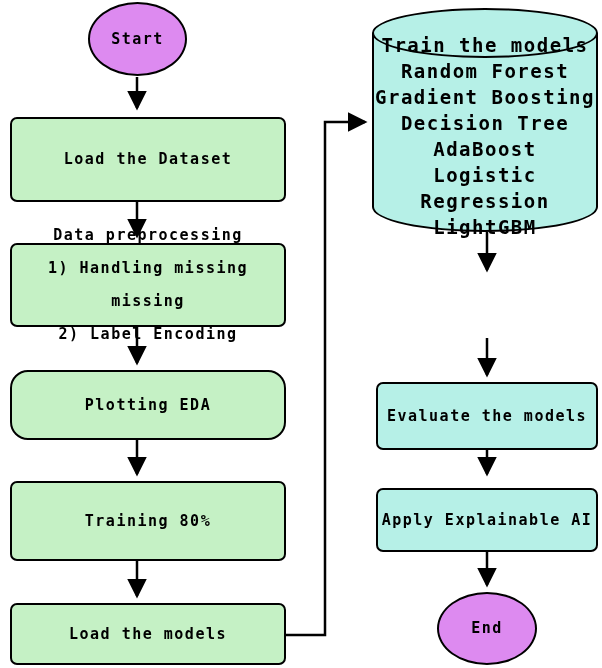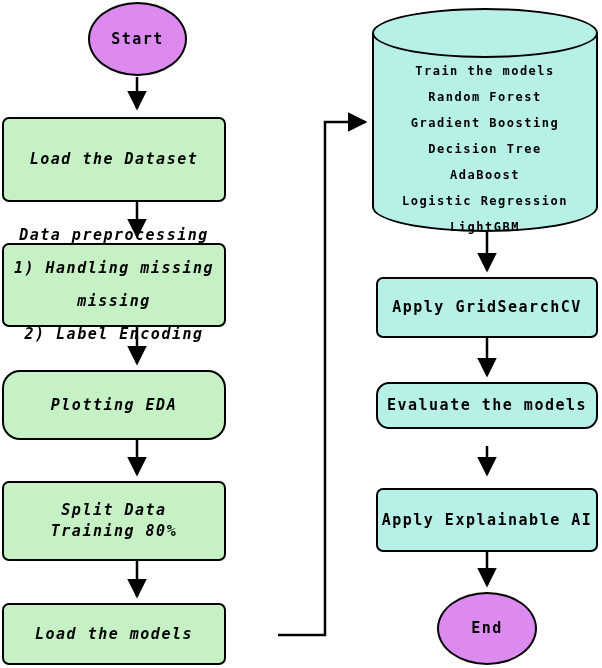--- a/index.html
+++ b/index.html
@@ -22,21 +22,21 @@
     text-align:right;
     font-size:15px;
     letter-spacing:1.5px;
     line-height:21px;
     z-index:2;
   }
   .rect{
     border:2.5px solid #000;
     border-radius:7px;
   }
-  .rect.left{ background:var(--process_left,#C5F1C5); left:2px; width:224px;font-style:italic; }
+  .rect.left{ background:var(--process_left,#C5F1C5); left:10px; width:276px; }
   .rect.right{ background:var(--process_right,#B6F0E7); left:376px; width:222px; }
   .terminal{
     background:var(--terminal,#DD8AF0);
     border:2.5px solid #000;
     border-radius:50%;
     z-index:2;
   }
   
   .cyl{ position:absolute; left:372px; top:8px; width:226px; height:224px; z-index:2; }
   .cyl > div{ box-sizing:border-box; }
@@ -56,21 +56,21 @@
     position:absolute; top:0; left:0; width:226px; height:50px;
     background:var(--process_right,#B6F0E7);
     border:2.5px solid #000; border-radius:50%;
     z-index:3;
   }
   .cyl-text{
     position:absolute; top:50px; left:0; width:226px; height:182px;
     z-index:4;
     display:flex; flex-direction:column; align-items:center; justify-content:flex-end;
     text-align:center;
-    font-size:12px; letter-spacing:1.5px; line-height:26px;
+    font-size:19px; letter-spacing:1.5px; line-height:26px;
   }
   #edges{ position:absolute; left:0; top:0; z-index:1; pointer-events:none; }
 </style>
 </head>
 <body>
 
 <div id="canvas">
 
   <svg id="edges" width="602" height="668" viewBox="0 0 602 668">
     <defs>
@@ -105,21 +105,20 @@
     <div>1) Handling missing</div>
     <div>missing</div>
     <div>2) Label Encoding</div>
   </div>
 
   <div class="node rect left" style="top:370px;height:70px;border-radius:18px;">
     <div>Plotting EDA</div>
   </div>
 
   <div class="node rect left" style="top:481px;height:80px;">
-    <div>Split Data</div>
     <div>Training 80%</div>
   </div>
 
   <div class="node rect left" style="top:603px;height:62px;">
     <div>Load the models</div>
   </div>
 
   <div class="cyl">
     <div class="cyl-bottom"></div>
     <div class="cyl-body"></div>
@@ -128,25 +127,22 @@
       <div>Train the models</div>
       <div>Random Forest</div>
       <div>Gradient Boosting</div>
       <div>Decision Tree</div>
       <div>AdaBoost</div>
       <div>Logistic Regression</div>
       <div>LightGBM</div>
     </div>
   </div>
 
-  <div class="node rect right" style="top:277px;height:61px;">
-    <div>Apply GridSearchCV</div>
-  </div>
 
-  <div class="node rect right" style="top:382px;height:47px;border-radius:13px;">
+  <div class="node rect right" style="top:382px;height:68px;">
     <div>Evaluate the models</div>
   </div>
 
   <div class="node rect right" style="top:481px;height:64px;margin-top:7px;">
     <div>Apply Explainable AI</div>
   </div>
 
   <div class="node terminal" style="left:437px;top:592px;width:100px;height:73px;">
     <span>End</span>
   </div>

